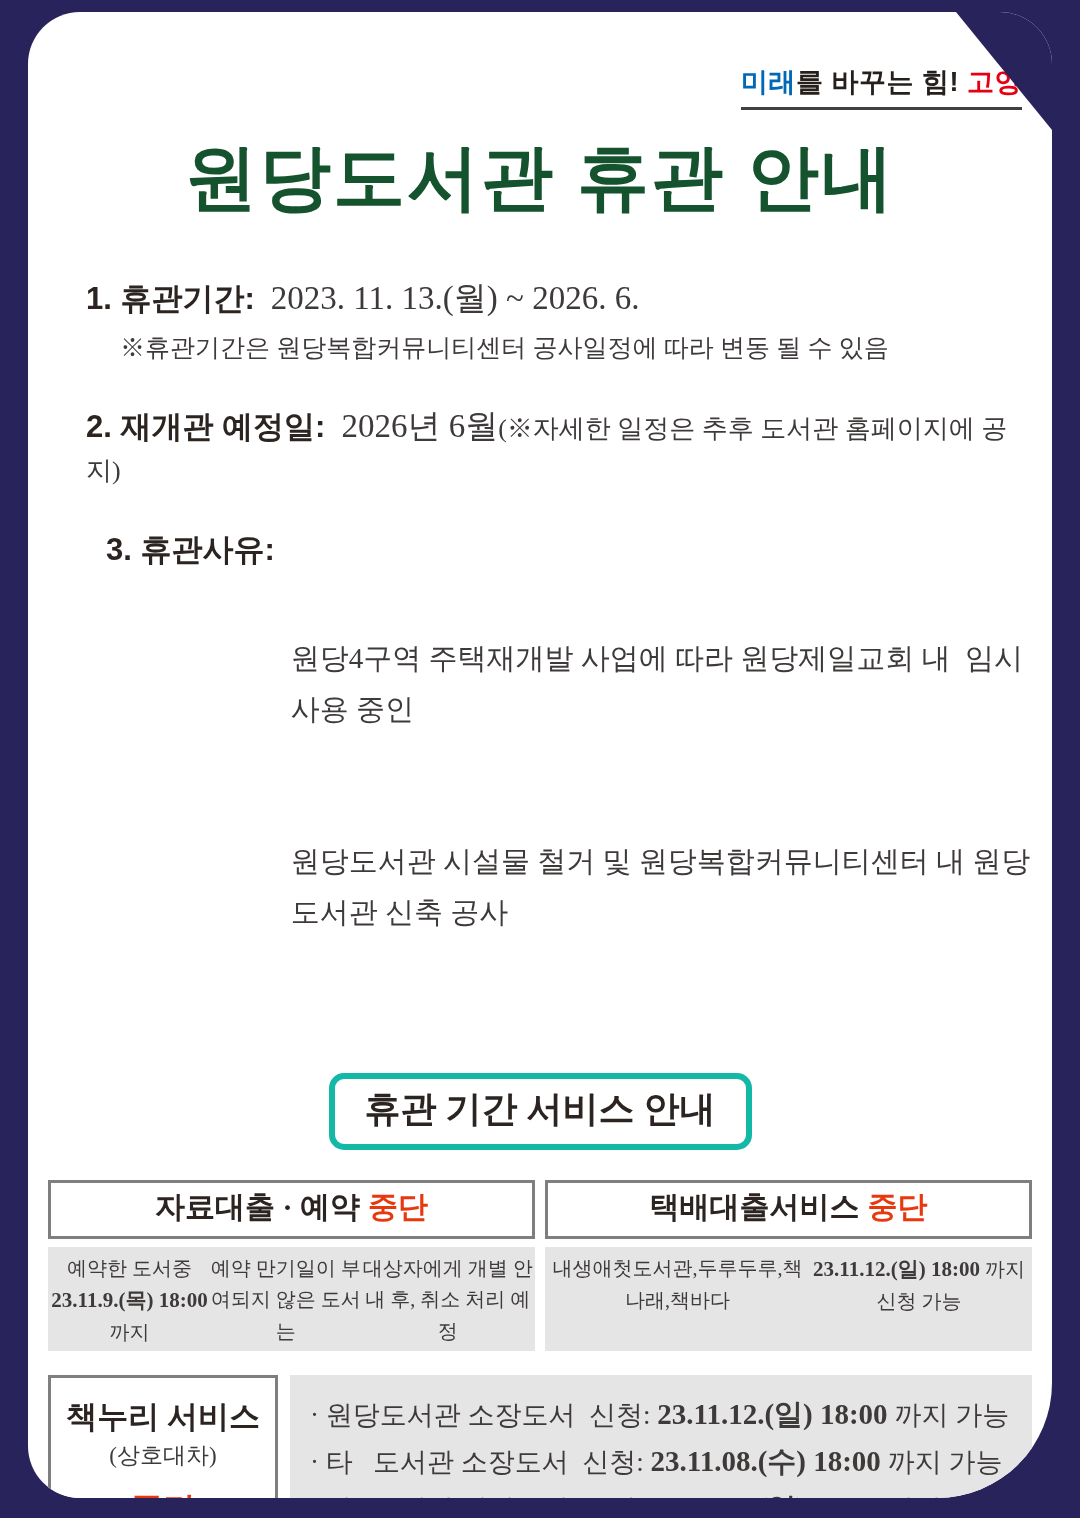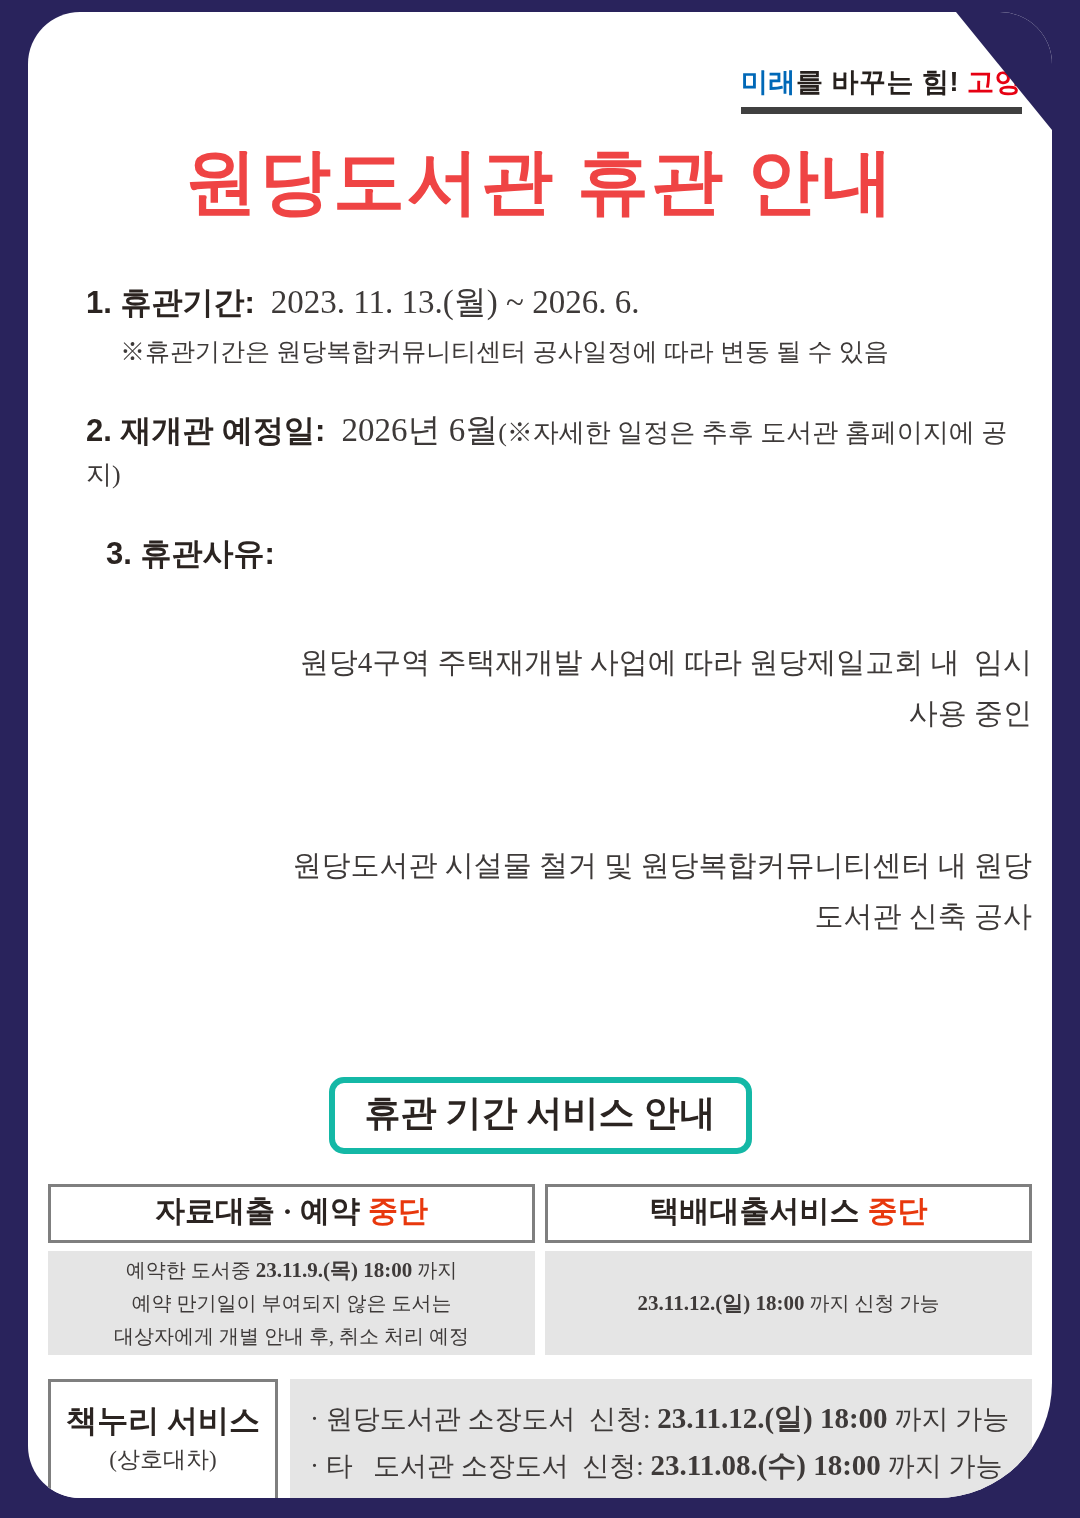--- a/index.html
+++ b/index.html
@@ -6,50 +6,50 @@
   .page{width:1080px;height:1518px;background:#29235C;box-sizing:border-box;
         padding:12px 28px 20px;font-family:"Liberation Serif",serif;}
   .card{position:relative;width:100%;height:100%;background:#ffffff;
         border-radius:52px 52px 115px 52px;box-sizing:border-box;
         padding:0 20px;overflow:hidden;color:#3E3A39;}
   .wedge{position:absolute;top:0;right:0;width:96px;height:118px;background:#29235C;
          clip-path:polygon(0 0,100% 0,100% 100%);}
 
   .logo-row{display:flex;justify-content:flex-end;margin:52px 10px 0 0;}
   .logo{font-family:"Liberation Sans",sans-serif;font-weight:800;font-size:27px;
-        border-bottom:7px solid #404040;padding-bottom:7px;letter-spacing:0.5px;}
+        border-bottom:3px solid #404040;padding-bottom:7px;letter-spacing:0.5px;}
   .logo .mirae{color:#0068B7;}
   .logo .mid{color:#26201D;}
   .logo .goyang{color:#E60012;margin-left:8px;}
 
   .title{margin-top:20px;text-align:center;font-family:"Liberation Sans",sans-serif;
-         font-weight:800;font-size:72px;letter-spacing:2px;color:#ef4444;}
+         font-weight:800;font-size:72px;letter-spacing:2px;color:#14532d;}
 
   .secs{margin:52px 0 0 38px;}
   .sec-line{font-size:33px;line-height:1.25;}
   .sec-label{font-family:"Liberation Sans",sans-serif;font-weight:800;font-size:31px;
              color:#2B2421;margin-right:16px;}
   .sec-note{font-size:25px;margin:12px 0 0 34px;color:#3E3A39;}
   .sec-paren{font-size:26px;}
   .sec2{margin-top:42px;}
   .sec3{margin-top:40px;display:flex;align-items:flex-start;margin-left:20px;}
   .sec3 .sec-label{white-space:nowrap;}
-  .sec3-text{font-size:29px;line-height:1.75;white-space:pre-wrap;padding-top:3px;text-align:right;}
+  .sec3-text{font-size:29px;line-height:1.75;white-space:pre-wrap;padding-top:3px;}
 
   .banner{width:fit-content;margin:34px auto 0;border:6px solid #14b8a6;
           border-radius:15px;padding:6px 30px 10px;font-weight:700;color:#2B2421;}
   .banner1{font-size:36px;}
 
   .cards-row{display:flex;gap:10px;margin-top:30px;}
   .svc-card{flex:1;min-width:0;}
   .svc-head{border:3px solid #7F7F7F;background:#fff;text-align:center;
             padding:4px 0 8px;font-size:30px;font-weight:700;color:#2B2421;white-space:nowrap;}
   .svc-status{color:#E8380D;margin-left:8px;}
   .svc-body{background:#E5E5E5;margin-top:8px;height:104px;box-sizing:border-box;
-            display:flex;flex-direction:column;justify-content:center;
+            display:flex;flex-direction:row;justify-content:center;
             text-align:center;font-size:20px;line-height:1.55;padding:6px 2px;}
   .svc-line b{font-size:21px;}
 
   .bn-row{display:flex;gap:12px;margin-top:24px;align-items:stretch;}
   .bn-left{width:230px;box-sizing:border-box;border:3px solid #7F7F7F;background:#fff;
            text-align:center;padding-top:18px;}
   .bn-title{font-size:31px;font-weight:700;color:#2B2421;}
   .bn-sub{font-size:23px;margin-top:2px;}
   .bn-status{font-family:"Liberation Sans",sans-serif;font-size:33px;font-weight:800;
              color:#E8380D;margin-top:16px;}
@@ -108,20 +108,21 @@
           <div class="svc-line auto-hide"><span>대상자에게 개별 안내 후, 취소 처리 예정</span><b></b><span></span></div>
         </div>
       </div>
 
 
       <div class="svc-card">
         <div class="svc-head">
           <span>택배대출서비스</span><span class="svc-status">중단</span>
         </div>
         <div class="svc-body">
+          <div class="svc-line auto-hide"><span>내생애첫도서관,두루두루,책나래,책바다</span><b></b><span></span></div>
           <div class="svc-line auto-hide"><span></span><b>23.11.12.(일) 18:00</b><span> 까지 신청 가능</span></div>
 
         </div>
       </div>
     </div>
 
     <div class="bn-row">
       <div class="bn-left">
         <div class="bn-title">책누리 서비스</div>
         <div class="bn-sub">(상호대차)</div>

